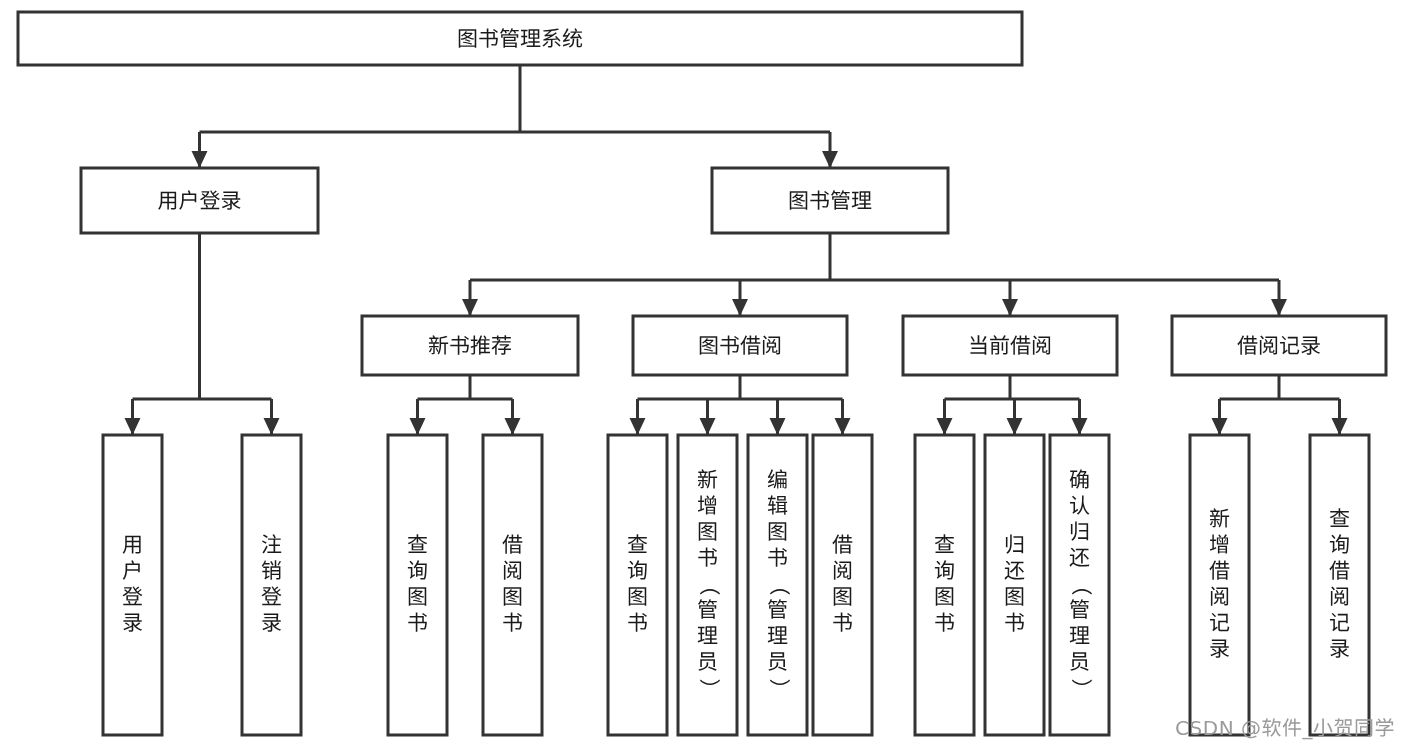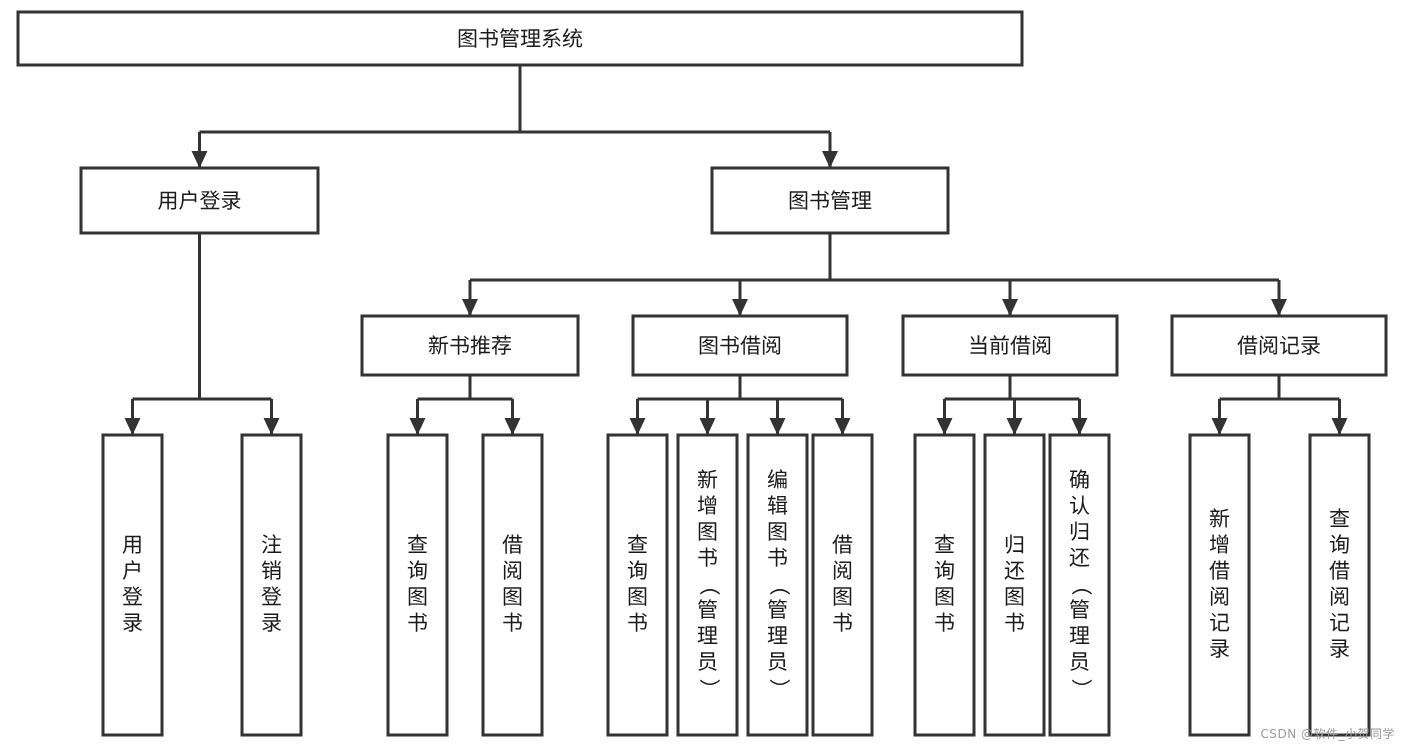--- a/index.html
+++ b/index.html
@@ -56,21 +56,21 @@
     font-size: 21px;
     fill: #1a1a1a;
     text-anchor: middle;
     dominant-baseline: middle;
   }
   .watermark {
     position: absolute;
     right: 10px;
     bottom: 6px;
     font-family: "DejaVu Sans", "Liberation Sans", sans-serif;
-    font-size: 12px;
+    font-size: 20px;
     color: #9a9a9a;
     white-space: nowrap;
     letter-spacing: 0.5px;
     pointer-events: none;
   }
 </style>
 </head>
 <body>
 
 <div id="diagram-root">

